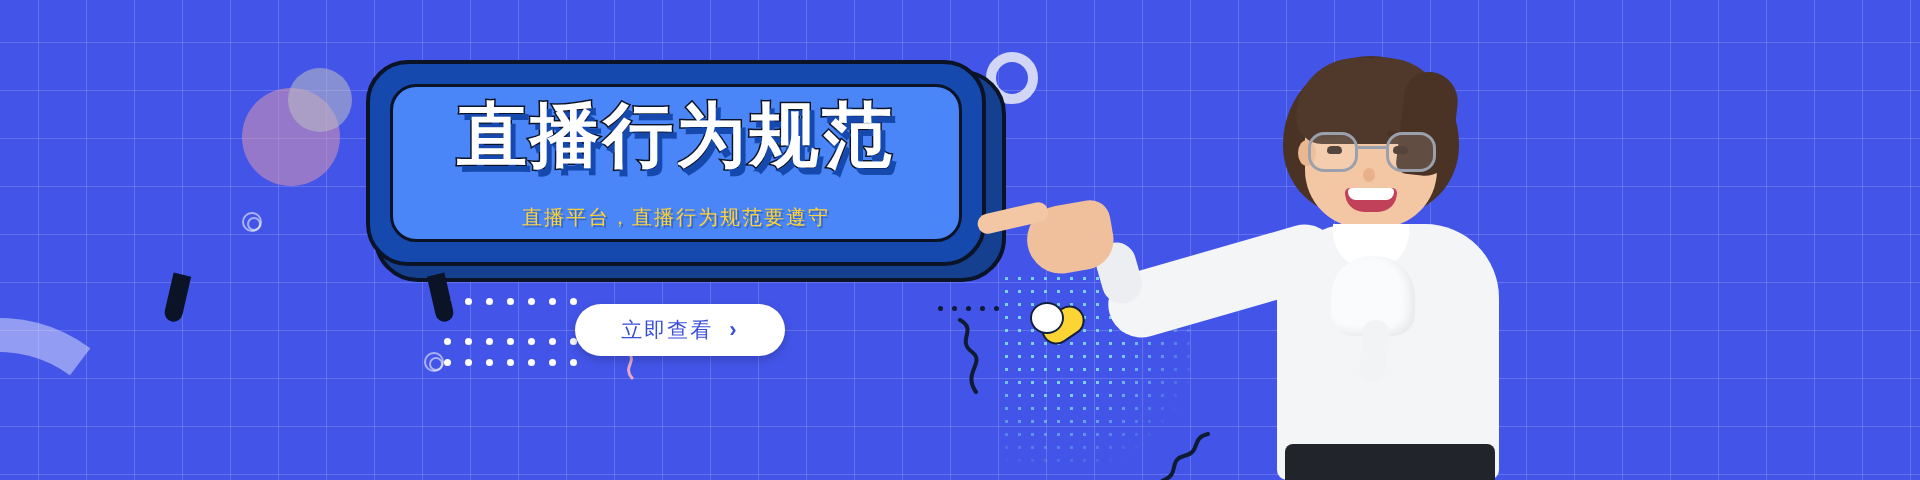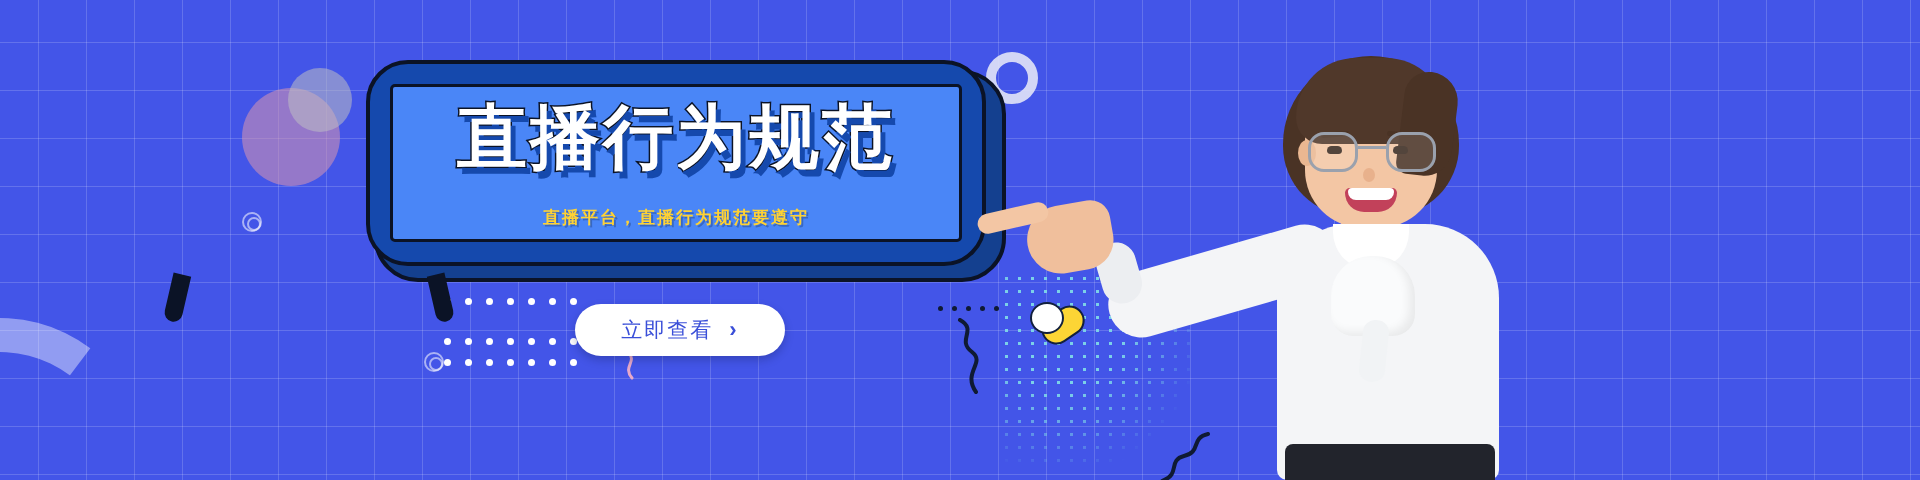--- a/index.html
+++ b/index.html
@@ -93,34 +93,34 @@
   .board-wrap{position:absolute;left:366px;top:60px;width:640px;height:222px;}
   .board-shadow{
     position:absolute;left:8px;top:10px;width:632px;height:212px;border-radius:44px;
     background:#14408f;border:4px solid #0b1326;
   }
   .board-outer{
     position:absolute;left:0;top:0;width:620px;height:206px;border-radius:42px;
     background:#1549ad;border:4px solid #0b1326;
   }
   .board-inner{
-    position:absolute;left:20px;top:20px;right:20px;bottom:20px;border-radius:5px;
+    position:absolute;left:20px;top:20px;right:20px;bottom:20px;border-radius:26px;
     background:#4a86f7;border:3px solid #0b1326;
     display:flex;flex-direction:column;align-items:center;justify-content:center;
   }
   .headline{
     font-size:70px;font-weight:bold;letter-spacing:3px;color:#ffffff;
     line-height:1;white-space:nowrap;
     -webkit-text-stroke:3px #0b1326;
     paint-order:stroke fill;
     text-shadow:5px 7px 0 #1549ad;
     margin-top:4px;
   }
   .subline{
-    margin-top:34px;font-size:17px;font-weight:bold;color:#ffd233;letter-spacing:2px;
+    margin-top:34px;font-size:20px;font-weight:normal;color:#ffd233;letter-spacing:2px;
     white-space:nowrap;text-shadow:2px 2px 0 rgba(17,32,68,.30);
   }
   
   .leg{position:absolute;background:#0b1326;border-radius:0 0 9px 9px;}
   .leg-l{left:168px;top:274px;width:18px;height:48px;transform:rotate(13deg);}
   .leg-r{left:432px;top:274px;width:18px;height:48px;transform:rotate(-13deg);}
   
   .cta{
     position:absolute;left:575px;top:304px;width:210px;height:52px;border-radius:26px;
     background:#ffffff;box-shadow:0 4px 8px rgba(10,20,60,.25);

